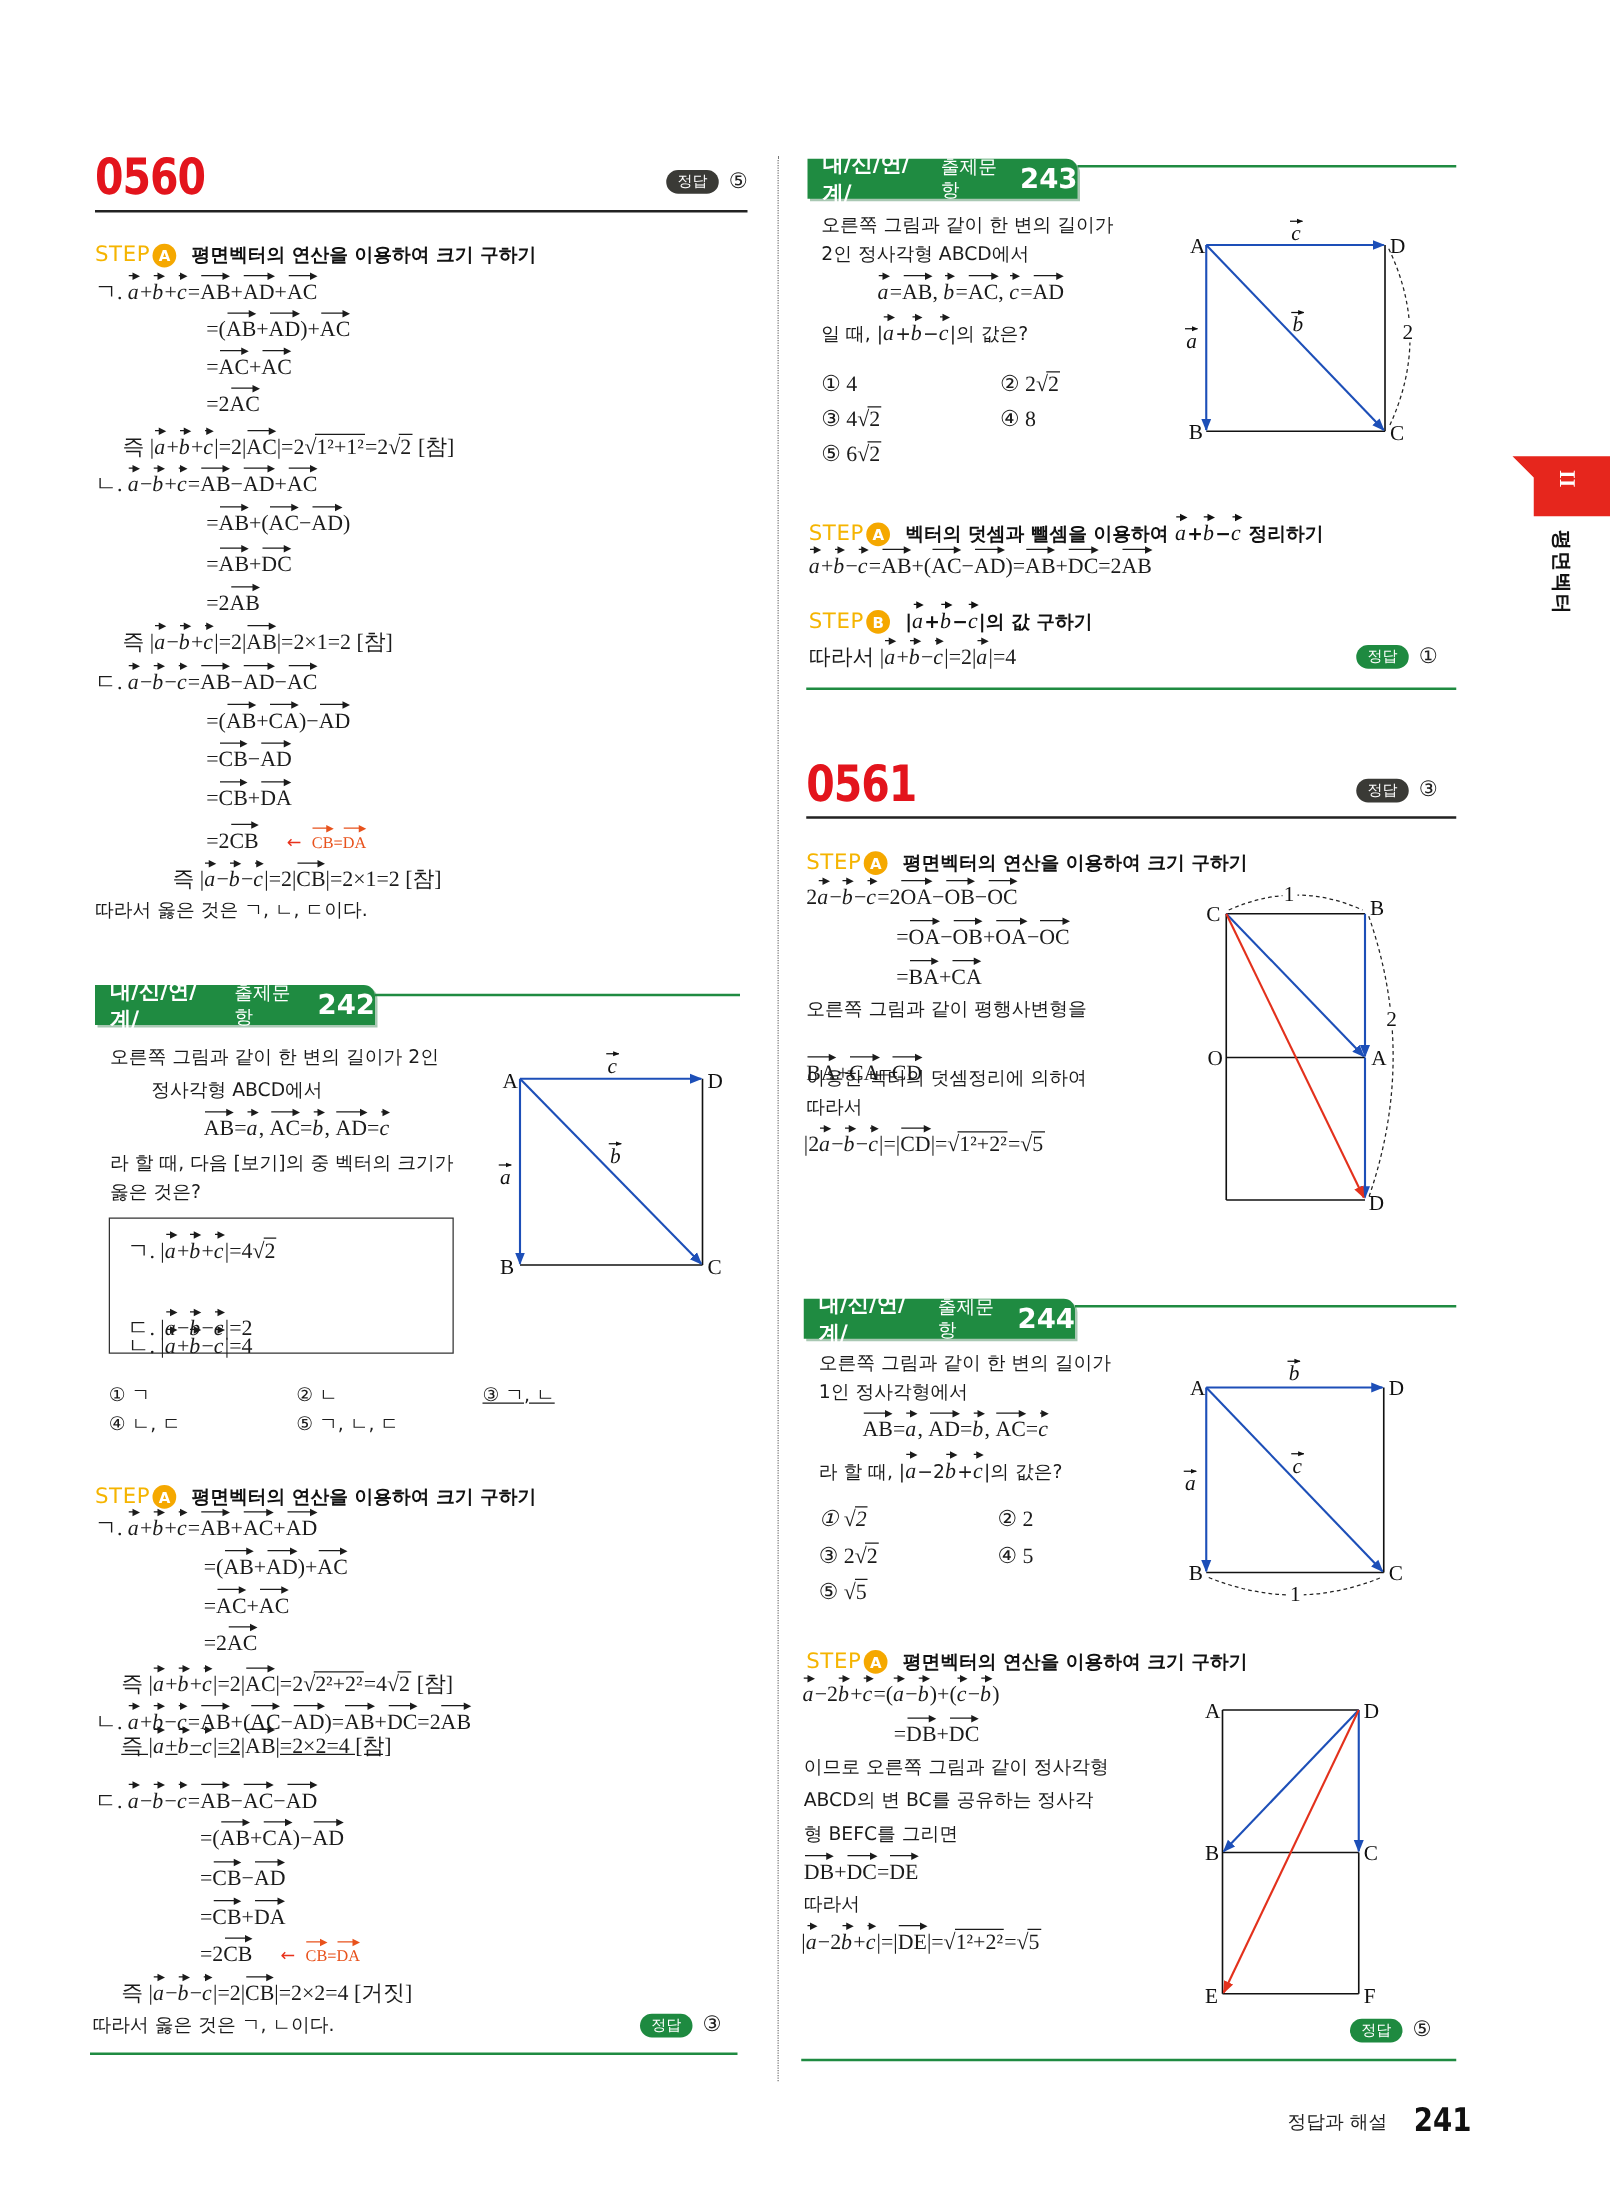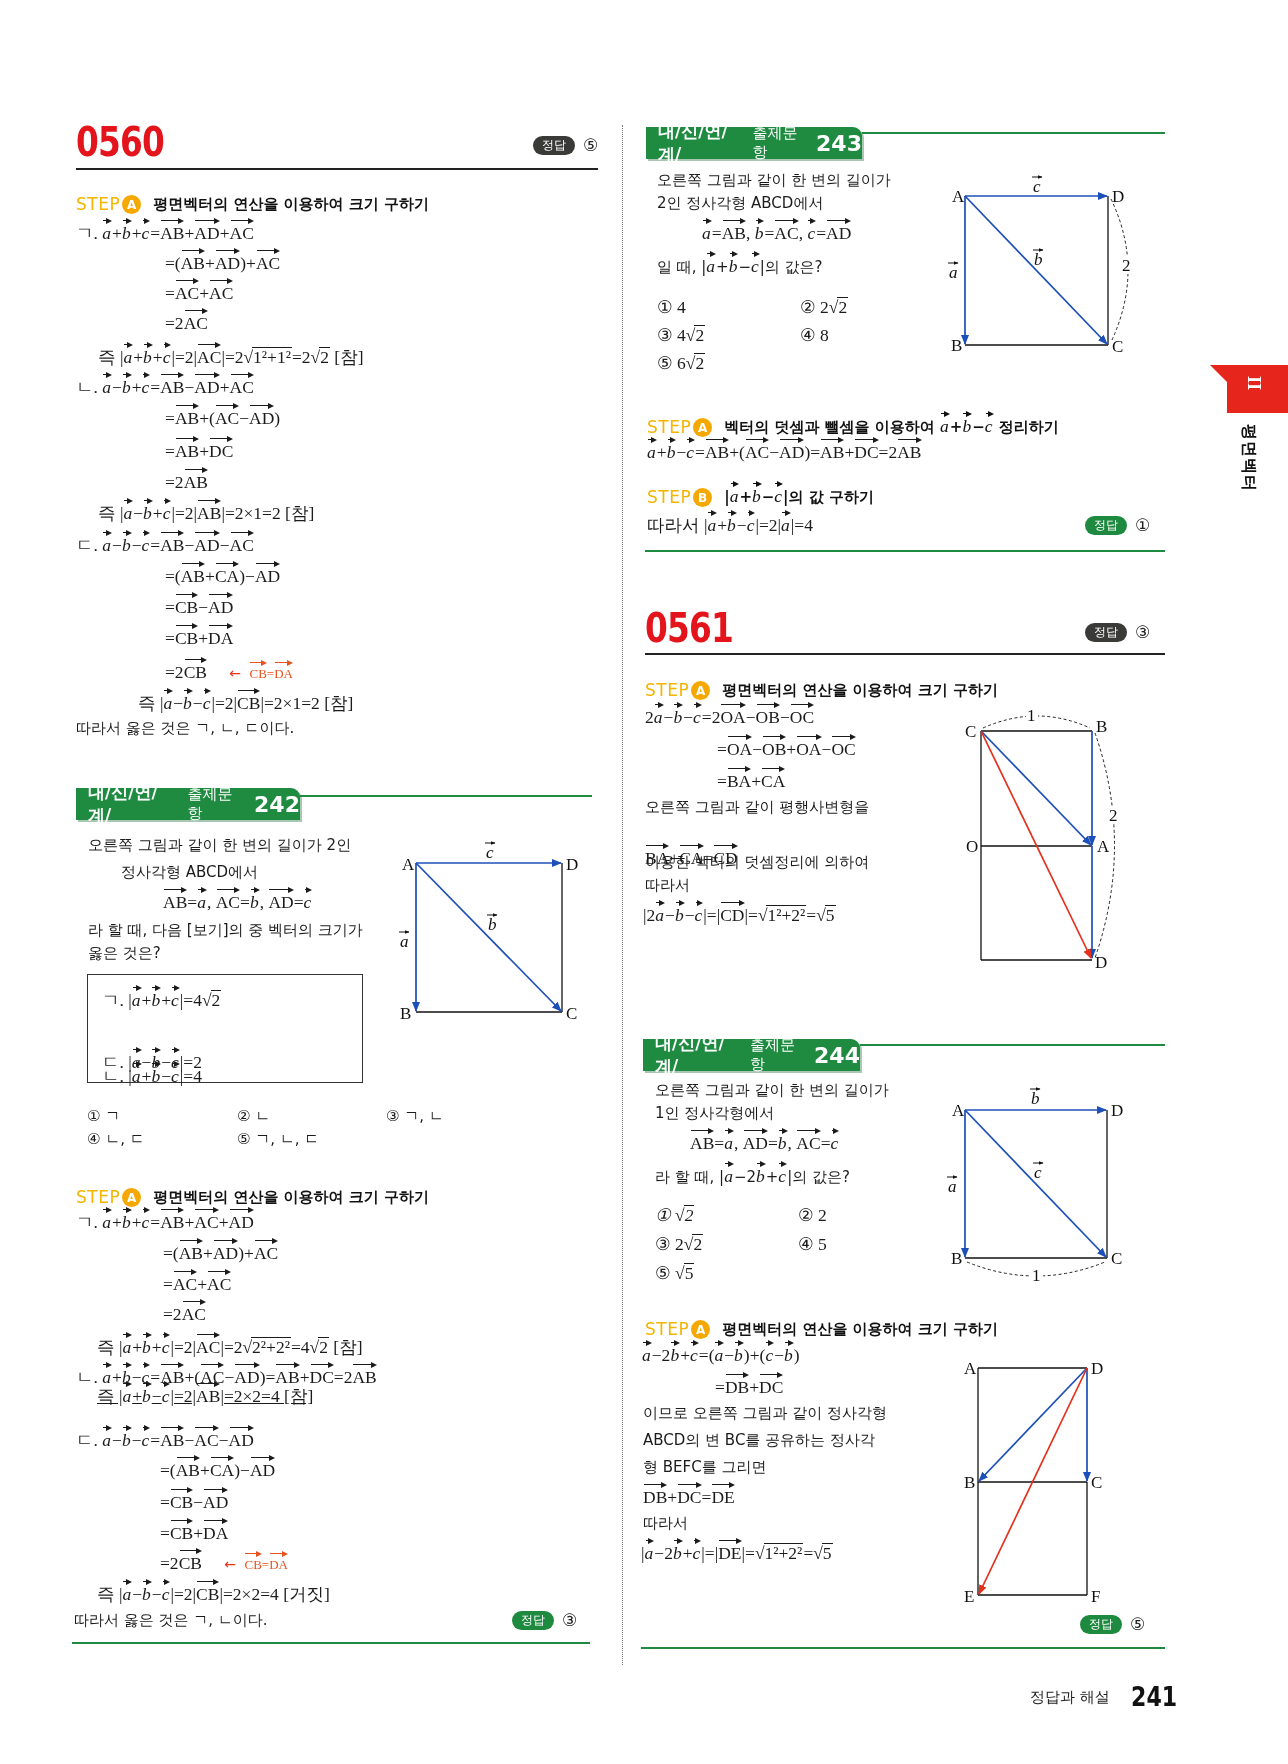--- a/index.html
+++ b/index.html
@@ -97,21 +97,21 @@
   <div class="ln k" style="left:88px;top:915px;">라 할 때, 다음 [보기]의 중 벡터의 크기가</div>
   <div class="ln k" style="left:88px;top:938px;">옳은 것은?</div>
 
   <div class="boxq" style="left:87px;top:974px;width:276px;height:109px;"></div>
   <div class="ln m" style="left:102px;top:985px;">ㄱ. |<span class="vl">a</span>+<span class="vl">b</span>+<span class="vl">c</span>|=4<span class="sq">√<span class="sqc">2</span></span></div>
   <div class="ln m" style="left:102px;top:1016px;margin-top:45px;">ㄴ. |<span class="vl">a</span>+<span class="vl">b</span>−<span class="vl">c</span>|=4</div>
   <div class="ln m" style="left:102px;top:1047px;">ㄷ. |<span class="vl">a</span>−<span class="vl">b</span>−<span class="vl">c</span>|=2</div>
 
   <div class="ln k" style="left:87px;top:1101px;">① ㄱ</div>
   <div class="ln k" style="left:237px;top:1101px;">② ㄴ</div>
-  <div class="ln k" style="left:386px;top:1101px;">③ ㄱ, ㄴ</div>
+  <div class="ln k" style="left:386px;top:1101px;text-decoration:underline;">③ ㄱ, ㄴ</div>
   <div class="ln k" style="left:87px;top:1124px;">④ ㄴ, ㄷ</div>
   <div class="ln k" style="left:237px;top:1124px;">⑤ ㄱ, ㄴ, ㄷ</div>
 
   <div class="step" style="left:76px;top:1177px;">
     <span class="step-word">STEP</span>
     <span class="step-badge">A</span>
     <span class="step-title">평면벡터의 연산을 이용하여 크기 구하기</span>
   </div>
   <div class="ln m" style="left:76px;top:1207px;">ㄱ. <span class="vl">a</span>+<span class="vl">b</span>+<span class="vl">c</span>=<span class="vu">AB</span>+<span class="vu">AC</span>+<span class="vu">AD</span></div>
   <div class="ln m" style="left:163px;top:1238px;">=(<span class="vu">AB</span>+<span class="vu">AD</span>)+<span class="vu">AC</span></div>

